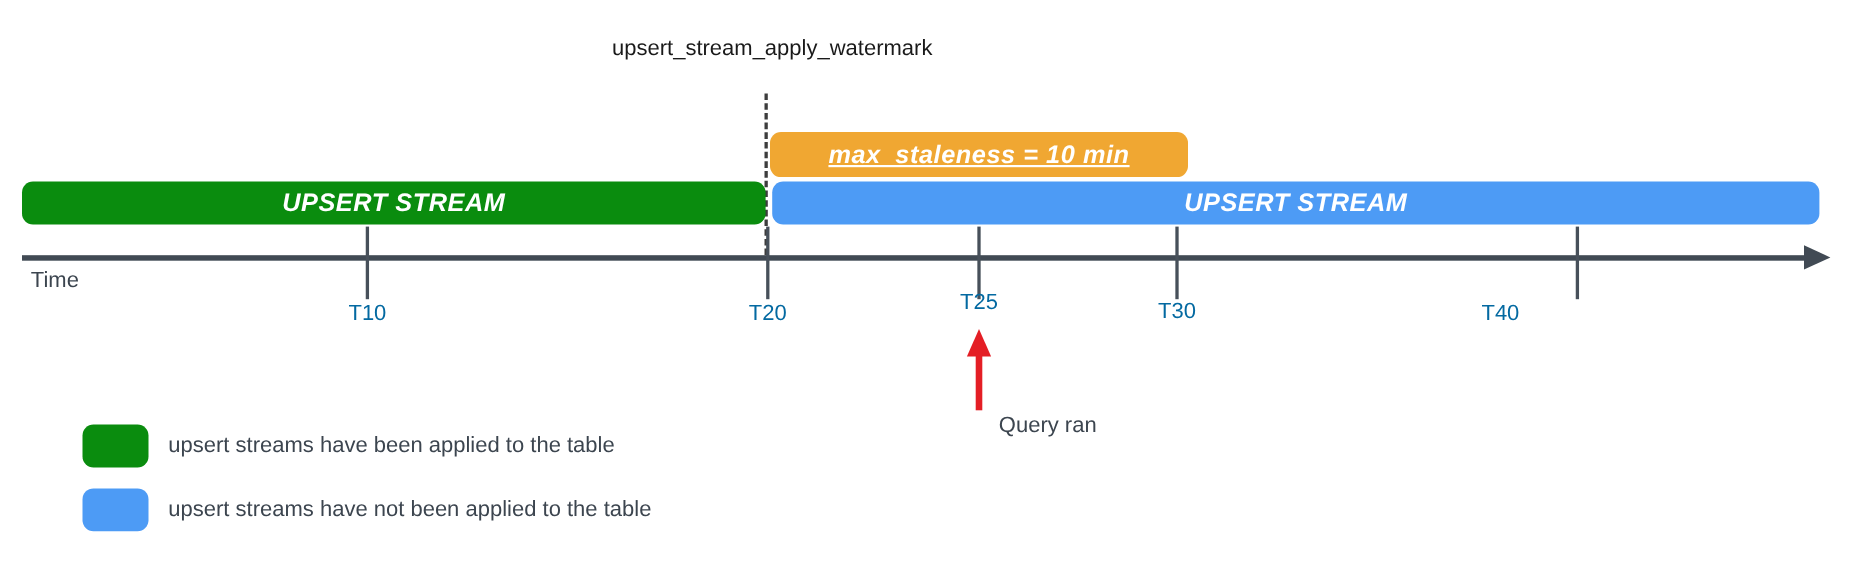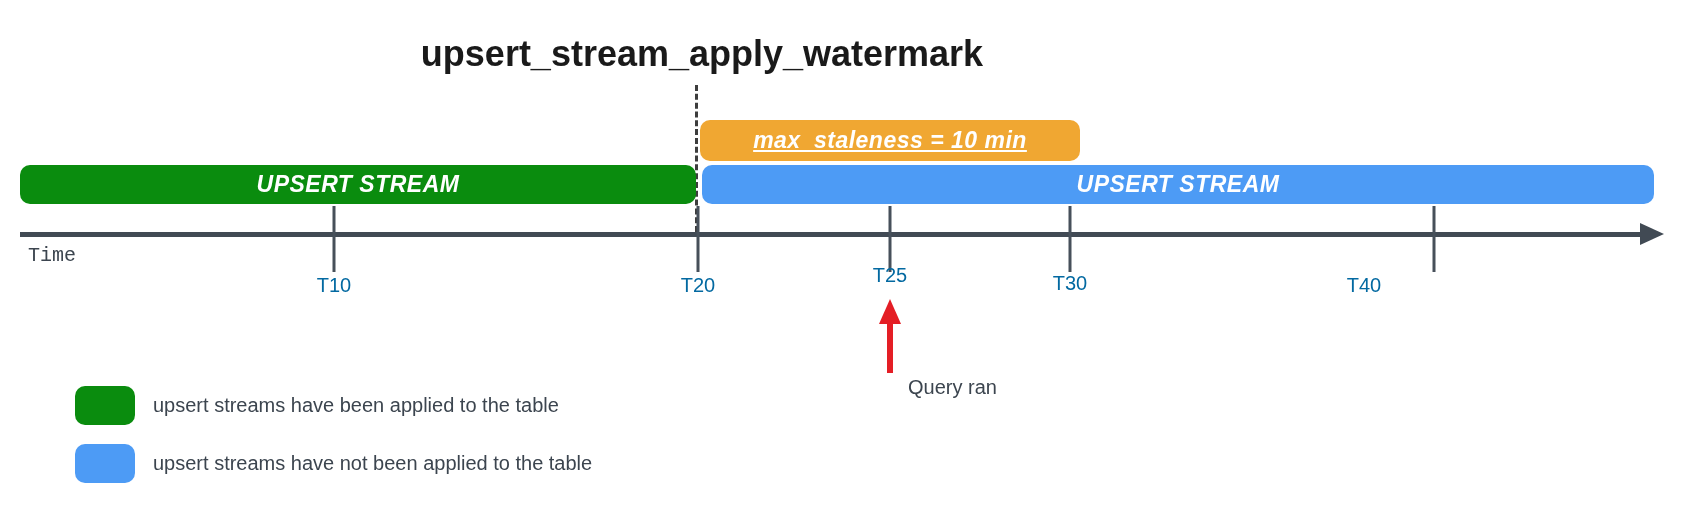--- a/index.html
+++ b/index.html
@@ -15,22 +15,22 @@
     background: #ffffff;
     overflow: hidden;
   }
 
   
   .title {
     position: absolute;
     left: 702px;
     top: 33px;
     transform: translateX(-50%);
-    font-size: 36px;
-    font-weight: bold;
+    font-size: 20px;
+    font-weight: normal;
     color: #1a1a1a;
     white-space: nowrap;
   }
 
   
   .dashed-line {
     position: absolute;
     left: 695px;
     top: 85px;
     height: 147px;
@@ -74,21 +74,20 @@
     border-left: 24px solid #414a54;
     border-top: 11px solid transparent;
     border-bottom: 11px solid transparent;
   }
   .axis-label {
     position: absolute;
     left: 28px;
     top: 244px;
     font-size: 20px;
     color: #3c454f;
-    font-family: Liberation Mono, monospace;
   }
 
   
   .tick {
     position: absolute;
     top: 206px;
     height: 66px;
     width: 3px;
     background: #47505a;
     transform: translateX(-50%);

